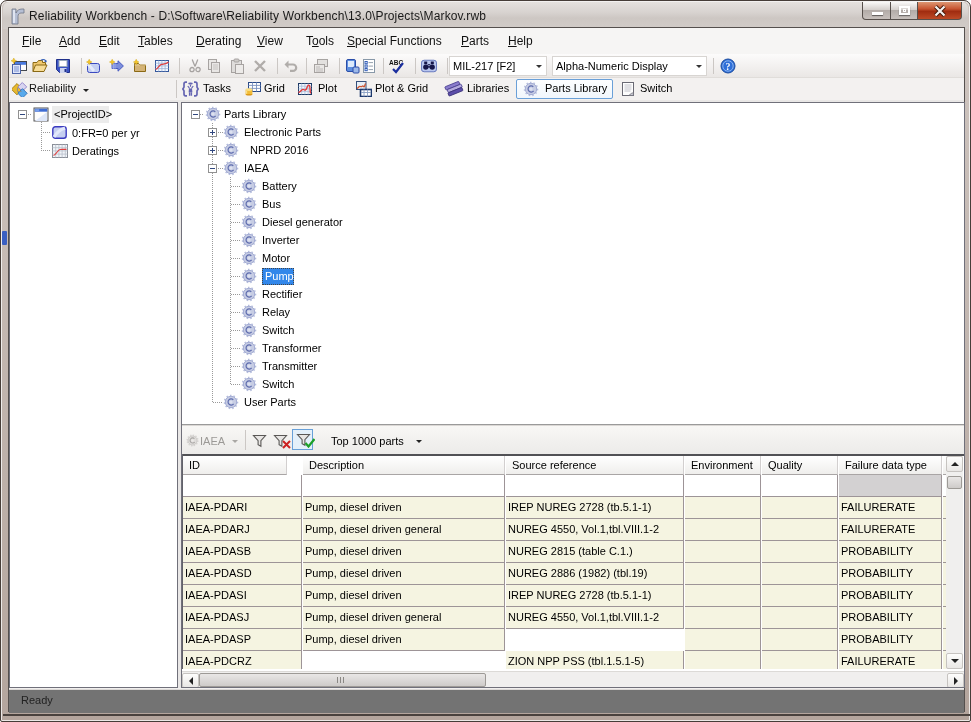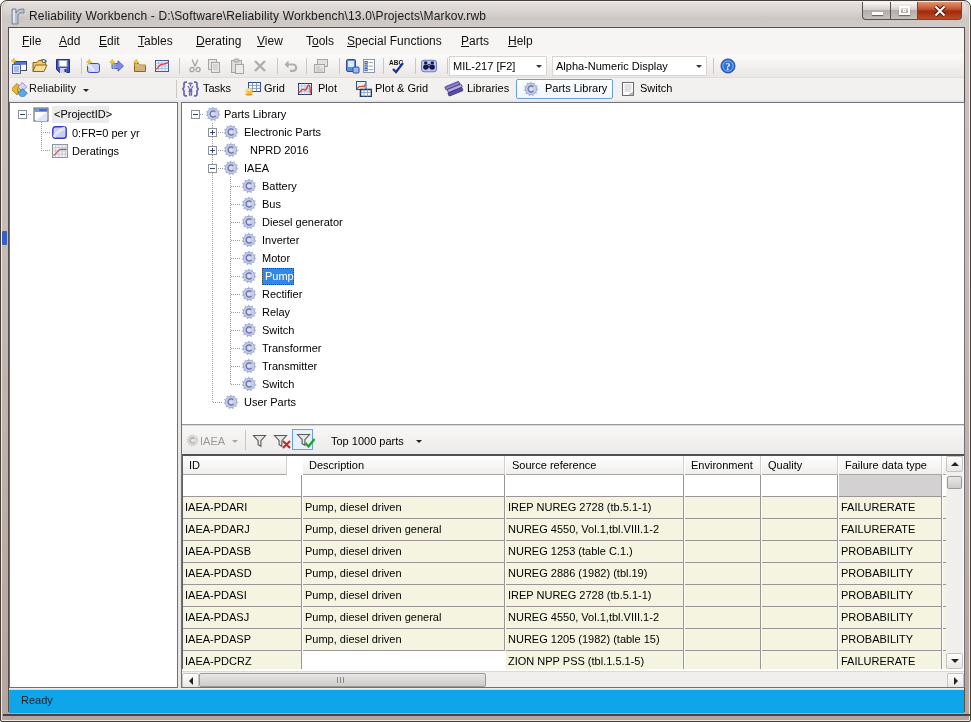--- a/index.html
+++ b/index.html
@@ -22,21 +22,21 @@
 
 #client{position:absolute;left:7px;top:26px;width:957px;height:685px;background:#f1efee;
 border:1px solid #55504e;border-bottom:none;}
 #menubar{position:absolute;left:0;top:0;width:955px;height:26px;background:#f6f5f4;font-size:12px;color:#111;}
 .mitem{position:absolute;top:6px;white-space:pre;}
 .mitem u{text-decoration:underline;}
 #toolbar{position:absolute;left:0;top:26px;width:955px;height:24px;
 background:linear-gradient(#fcfbfb,#eae7e5);border-bottom:1px solid #e0ddda;}
 #tabrow{position:absolute;left:0;top:50px;width:955px;height:22px;background:#f3f1f0;font-size:11px;color:#111;}
 #content{position:absolute;left:0;top:72px;width:955px;height:588px;background:#e9e7e6;}
-#statusbar{position:absolute;left:0;top:661px;width:955px;height:24px;background:#0ea5e9;
+#statusbar{position:absolute;left:0;top:661px;width:955px;height:24px;background:#737373;
 border-top:1px solid #dbd8d6;font-size:11px;color:#222;}
 
 #lpanel{position:absolute;left:0px;top:2px;width:169px;height:586px;background:#fff;border:1px solid #70707a;overflow:hidden;}
 #rpanel{position:absolute;left:172px;top:2px;width:784px;height:586px;background:#fff;border:1px solid #70707a;overflow:hidden;}
 
 .tline-v{position:absolute;width:1px;background-image:repeating-linear-gradient(to bottom,#9a9a9a 0 1px,transparent 1px 2px);}
 .tline-h{position:absolute;height:1px;background-image:repeating-linear-gradient(to right,#9a9a9a 0 1px,transparent 1px 2px);}
 .ebox{position:absolute;width:9px;height:9px;background:#fff;border:1px solid #919191;}
 .ebox i{position:absolute;left:1px;top:3px;width:5px;height:1px;background:#31487f;}
 .ebox b{position:absolute;left:3px;top:1px;width:1px;height:5px;background:#31487f;}
@@ -498,21 +498,21 @@
           <div class="dcell" style="left:761px;top:0px;width:4px;border-right:none;padding:0"></div>
           <div class="dcell" style="left:1px;top:22px;width:119px">IAEA-PDARJ</div>
           <div class="dcell" style="left:121px;top:22px;width:202px">Pump, diesel driven general</div>
           <div class="dcell" style="left:324px;top:22px;width:178px">NUREG 4550, Vol.1,tbl.VIII.1-2</div>
           <div class="dcell" style="left:503px;top:22px;width:76px"></div>
           <div class="dcell" style="left:580px;top:22px;width:76px"></div>
           <div class="dcell" style="left:657px;top:22px;width:103px">FAILURERATE</div>
           <div class="dcell" style="left:761px;top:22px;width:4px;border-right:none;padding:0"></div>
           <div class="dcell" style="left:1px;top:44px;width:119px">IAEA-PDASB</div>
           <div class="dcell" style="left:121px;top:44px;width:202px">Pump, diesel driven</div>
-          <div class="dcell" style="left:324px;top:44px;width:178px">NUREG 1253 (table C.1.)</div>
+          <div class="dcell" style="left:324px;top:44px;width:178px">NUREG 2815 (table C.1.)</div>
           <div class="dcell" style="left:503px;top:44px;width:76px"></div>
           <div class="dcell" style="left:580px;top:44px;width:76px"></div>
           <div class="dcell" style="left:657px;top:44px;width:103px">PROBABILITY</div>
           <div class="dcell" style="left:761px;top:44px;width:4px;border-right:none;padding:0"></div>
           <div class="dcell" style="left:1px;top:66px;width:119px">IAEA-PDASD</div>
           <div class="dcell" style="left:121px;top:66px;width:202px">Pump, diesel driven</div>
           <div class="dcell" style="left:324px;top:66px;width:178px">NUREG 2886 (1982) (tbl.19)</div>
           <div class="dcell" style="left:503px;top:66px;width:76px"></div>
           <div class="dcell" style="left:580px;top:66px;width:76px"></div>
           <div class="dcell" style="left:657px;top:66px;width:103px">PROBABILITY</div>
@@ -526,21 +526,20 @@
           <div class="dcell" style="left:761px;top:88px;width:4px;border-right:none;padding:0"></div>
           <div class="dcell" style="left:1px;top:110px;width:119px">IAEA-PDASJ</div>
           <div class="dcell" style="left:121px;top:110px;width:202px">Pump, diesel driven general</div>
           <div class="dcell" style="left:324px;top:110px;width:178px">NUREG 4550, Vol.1,tbl.VIII.1-2</div>
           <div class="dcell" style="left:503px;top:110px;width:76px"></div>
           <div class="dcell" style="left:580px;top:110px;width:76px"></div>
           <div class="dcell" style="left:657px;top:110px;width:103px">PROBABILITY</div>
           <div class="dcell" style="left:761px;top:110px;width:4px;border-right:none;padding:0"></div>
           <div class="dcell" style="left:1px;top:132px;width:119px">IAEA-PDASP</div>
           <div class="dcell" style="left:121px;top:132px;width:202px">Pump, diesel driven</div>
-          <div class="dcell" style="left:324px;top:132px;width:178px">NUREG 1205 (1982) (table 15)</div>
           <div class="dcell" style="left:503px;top:132px;width:76px"></div>
           <div class="dcell" style="left:580px;top:132px;width:76px"></div>
           <div class="dcell" style="left:657px;top:132px;width:103px">PROBABILITY</div>
           <div class="dcell" style="left:761px;top:132px;width:4px;border-right:none;padding:0"></div>
           <div class="dcell" style="left:1px;top:154px;width:119px">IAEA-PDCRZ</div>
           <div class="dcell" style="left:324px;top:154px;width:178px">ZION NPP PSS (tbl.1.5.1-5)</div>
           <div class="dcell" style="left:503px;top:154px;width:76px"></div>
           <div class="dcell" style="left:580px;top:154px;width:76px"></div>
           <div class="dcell" style="left:657px;top:154px;width:103px">FAILURERATE</div>
           <div class="dcell" style="left:761px;top:154px;width:4px;border-right:none;padding:0"></div>

